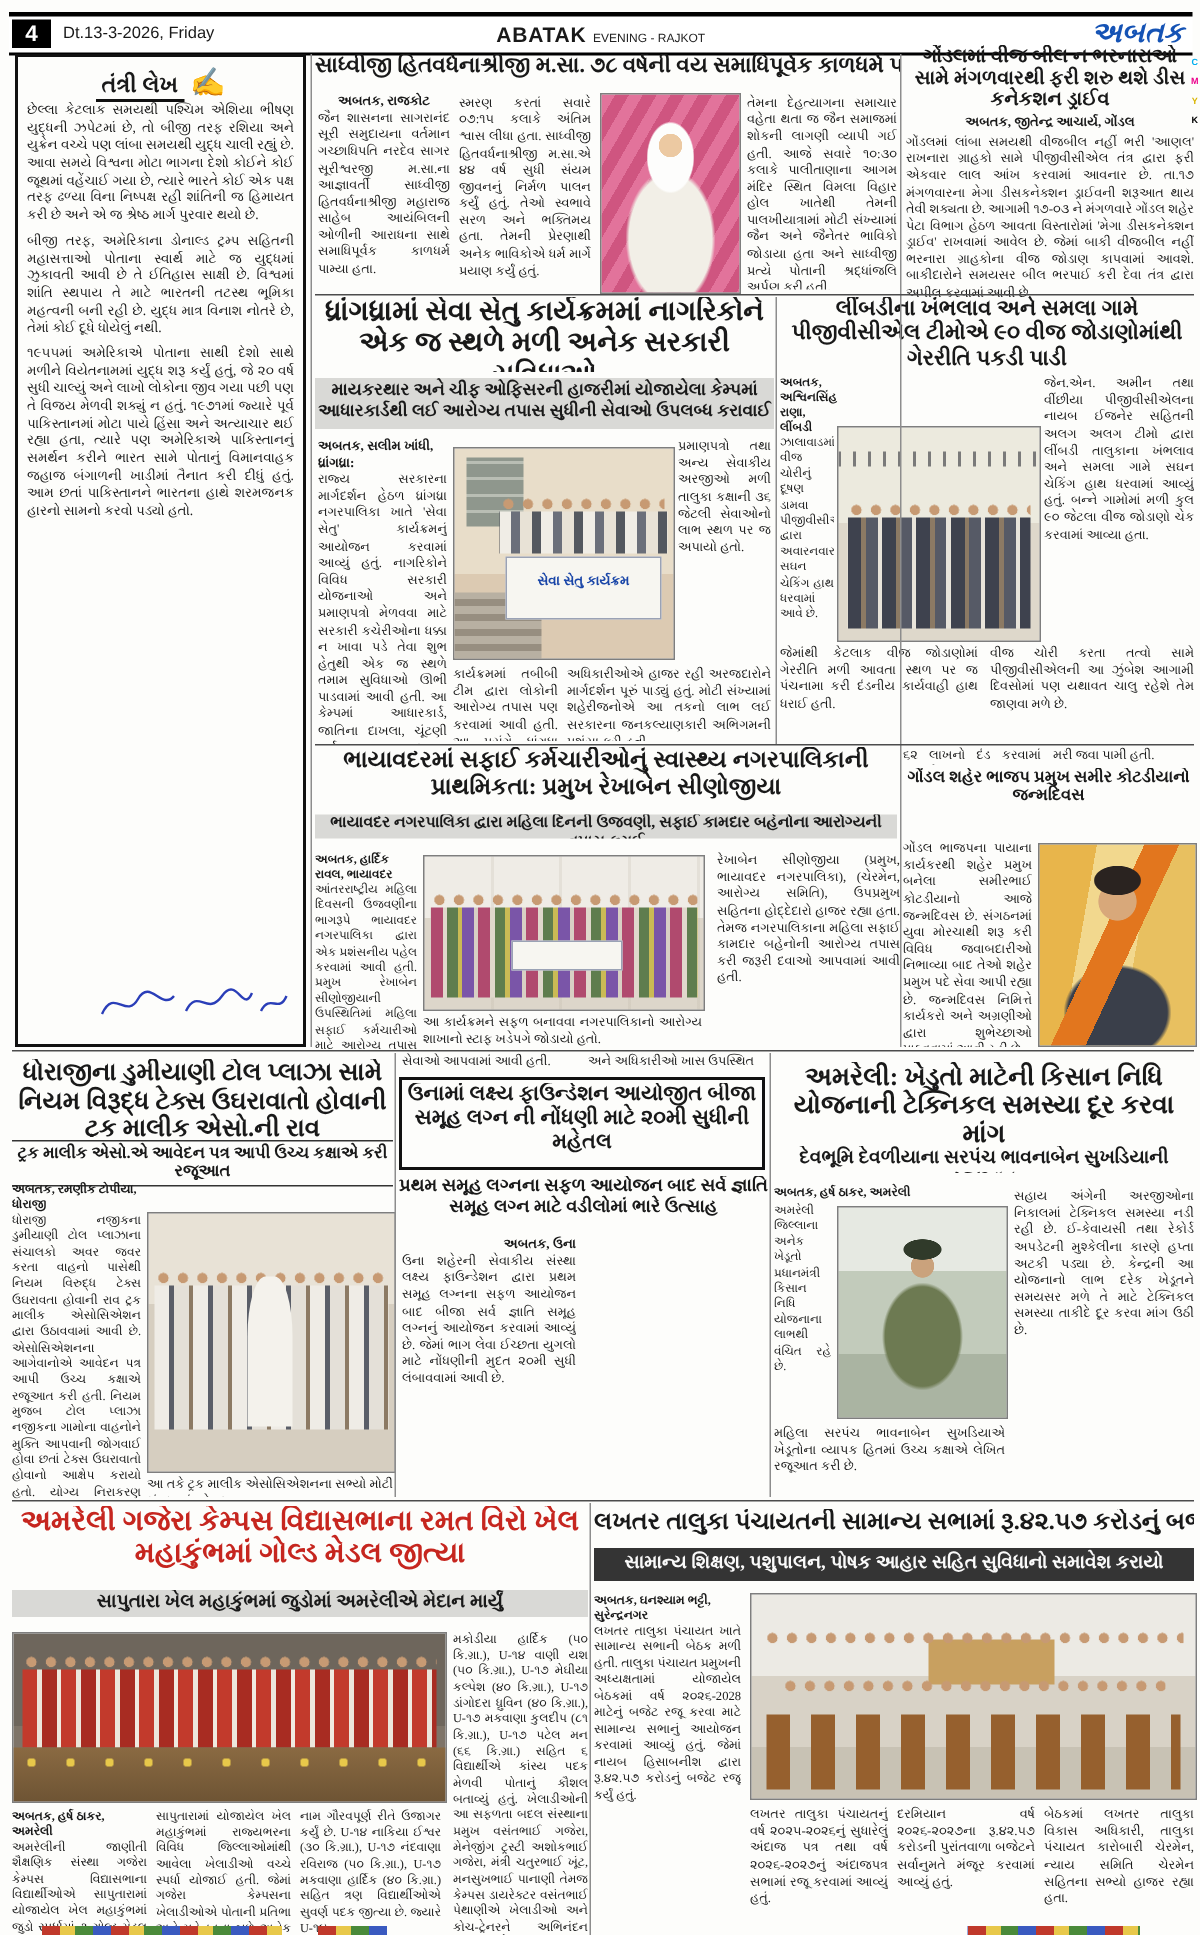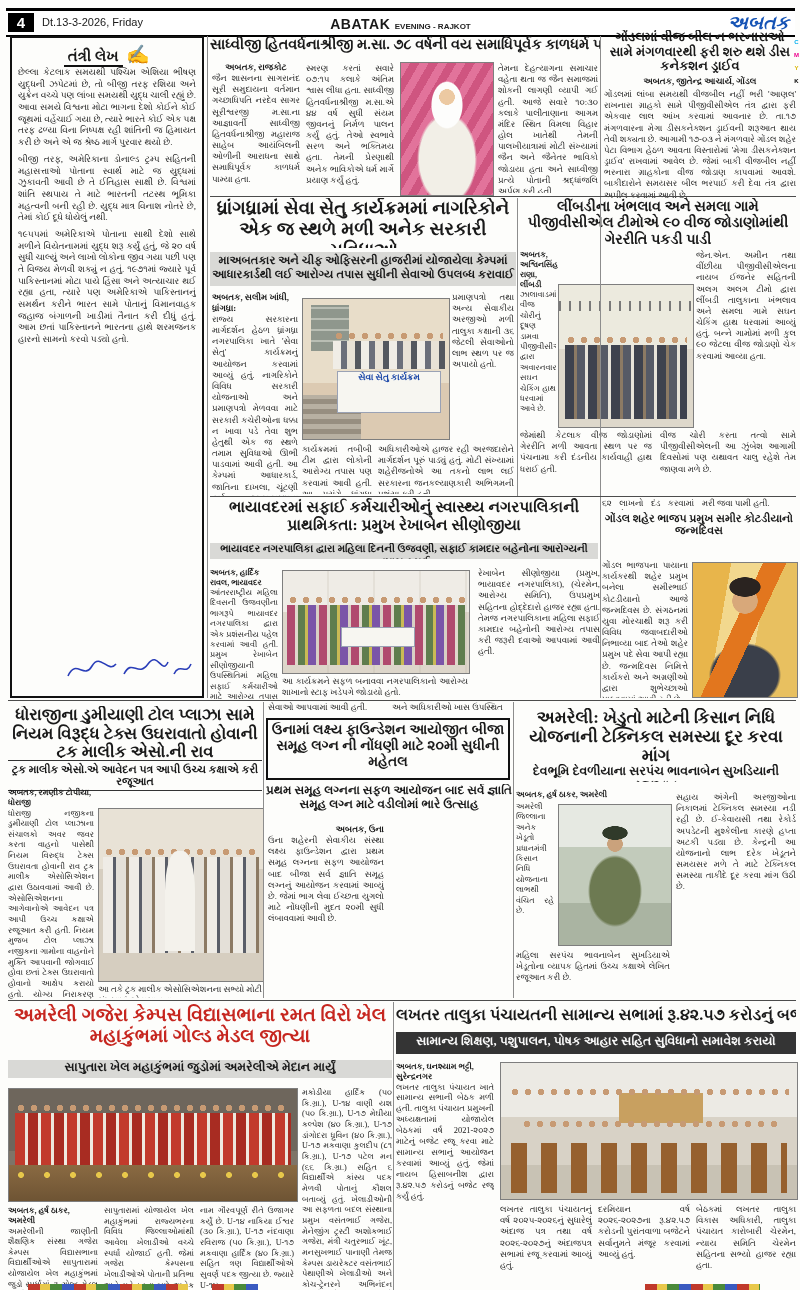--- a/index.html
+++ b/index.html
@@ -18,21 +18,21 @@
   .head-row{position:absolute;height:11px;background:radial-gradient(circle 3.5px at 6px 5px,#c79a73 96%,transparent 100%);
             background-size:13px 11px;background-repeat:repeat-x}
   
   .masthead-bar{position:absolute;left:6px;top:8px;width:789px;height:24px;border-top:3px solid #000;
                 border-bottom:2px solid #000;background:#fff}
   .pgnum{position:absolute;left:2px;top:2px;width:26px;height:19px;background:#000;color:#fff;
          font-family:"Liberation Sans",sans-serif;font-weight:bold;font-size:15px;text-align:center;line-height:19px}
   .dateline{position:absolute;left:36px;top:5px;font-family:"Liberation Sans",sans-serif;font-size:11px}
   .mast-c{position:absolute;left:0;right:0;top:4px;text-align:center;font-family:"Liberation Sans",sans-serif}
   .mast-c b{font-size:14px;letter-spacing:.5px}
-  .mast-c span{font-size:8px;font-weight:bold;color:#222}
+  .mast-c span{font-size:8px;font-weight:normal;color:#222}
   .logo-guj{position:absolute;right:6px;top:1px;color:#1553b5;font-weight:bold;font-size:19px;font-style:italic}
   .cmyk{position:absolute;right:0;top:36px;width:7px;font-family:"Liberation Sans",sans-serif;
         font-size:6px;font-weight:bold;line-height:13px;text-align:center}
   
   .edbox{position:absolute;left:10px;top:36px;width:194px;height:662px;border:2px solid #111;padding:5px 6px;box-sizing:border-box}
   .edlabel{font-weight:bold;font-size:15px;text-align:center;border-bottom:2px solid #111;display:inline-block;padding:0 4px}
   .banner{position:absolute;background:#f7f6f1;border:1px solid #9aa2b5;color:#1a46a8;font-weight:bold;
           text-align:center;overflow:hidden}
   .thumb{position:absolute;height:6px;background:repeating-linear-gradient(90deg,#c0392b 0 12px,#e8c84a 12px 22px,#4a8a3a 22px 34px,#3a5ac0 34px 46px)}
 </style>
@@ -86,31 +86,31 @@
   </section>
 
   <section style="left:604px;top:30px;width:192px;height:166px">
     <div class="hl" style="font-size:13px">ગોંડલમાં વીજ બીલ ન ભરનારાઓ સામે મંગળવારથી ફરી શરુ થશે ડીસ કનેકશન ડ્રાઈવ</div>
     <div class="by" style="text-align:center;margin:2px 0">અબતક, જીતેન્દ્ર આચાર્ય, ગોંડલ</div>
     <div class="bd" style="height:112px">ગોંડલમાં લાંબા સમયથી વીજબીલ નહીં ભરી 'આણલ' રાખનારા ગ્રાહકો સામે પીજીવીસીએલ તંત્ર દ્વારા ફરી એકવાર લાલ આંખ કરવામાં આવનાર છે. તા.૧૭ મંગળવારના મેગા ડીસકનેક્શન ડ્રાઈવની શરૂઆત થાય તેવી શક્યતા છે. આગામી ૧૭-૦૩ ને મંગળવારે ગોંડલ શહેર પેટા વિભાગ હેઠળ આવતા વિસ્તારોમાં 'મેગા ડીસકનેક્શન ડ્રાઈવ' રાખવામાં આવેલ છે. જેમાં બાકી વીજબીલ નહીં ભરનારા ગ્રાહકોના વીજ જોડાણ કાપવામાં આવશે. બાકીદારોને સમયસર બીલ ભરપાઈ કરી દેવા તંત્ર દ્વારા અપીલ કરવામાં આવી છે.</div>
   </section>
 
   <section style="left:210px;top:198px;width:306px;height:298px">
     <div class="hl" style="font-size:18.5px;height:50px">ધ્રાંગધ્રામાં સેવા સેતુ કાર્યક્રમમાં નાગરિકોને એક જ સ્થળે મળી અનેક સરકારી સુવિધાઓ</div>
-    <div class="sub" style="font-size:11.5px;margin-top:4px;height:32px;padding:1px 2px">માઅબતકાર અને ચીફ ઓફિસરની હાજરીમાં યોજાયેલા કેમ્પમાં આધારકાર્ડથી લઈ આરોગ્ય તપાસ સુધીની સેવાઓ ઉપલબ્ધ કરાવાઈ</div>
+    <div class="sub" style="font-size:11.5px;margin-top:4px;height:32px;padding:1px 2px">માયકરથાર અને ચીફ ઓફિસરની હાજરીમાં યોજાયેલા કેમ્પમાં આધારકાર્ડથી લઈ આરોગ્ય તપાસ સુધીની સેવાઓ ઉપલબ્ધ કરાવાઈ</div>
     <div class="abs" style="left:2px;top:94px;width:86px">
       <div class="by">અબતક, સલીમ ખાંધી, ધ્રાંગધ્રા:</div>
       <div class="bd" style="height:182px">રાજ્ય સરકારના માર્ગદર્શન હેઠળ ધ્રાંગધ્રા નગરપાલિકા ખાતે 'સેવા સેતુ' કાર્યક્રમનું આયોજન કરવામાં આવ્યું હતું. નાગરિકોને વિવિધ સરકારી યોજનાઓ અને પ્રમાણપત્રો મેળવવા માટે સરકારી કચેરીઓના ધક્કા ન ખાવા પડે તેવા શુભ હેતુથી એક જ સ્થળે તમામ સુવિધાઓ ઊભી પાડવામાં આવી હતી. આ કેમ્પમાં આધારકાર્ડ, જાતિના દાખલા, ચૂંટણી કાર્ડ, જન્મ-મરણના પ્રમાણપત્રો જેવી પાયાની સેવાઓ ઉપલબ્ધ કરાવાઈ હતી. ઉપરાંત,</div>
     </div>
     <div class="ph" style="left:92px;top:100px;width:146px;height:140px;background:linear-gradient(#e8ddc9 0 60%,#dccab2 60%)">
       <div class="shape" style="left:8px;top:6px;width:38px;height:46px;background:repeating-linear-gradient(0deg,#8f978d 0 9px,#b9beb4 9px 11px)"></div>
       <div class="head-row" style="left:30px;top:32px;width:110px"></div>
       <div class="shape" style="left:30px;top:42px;width:112px;height:28px;background:repeating-linear-gradient(90deg,#f0ede6 0 8px,#6b6f7a 8px 14px,#e8e2d6 14px 22px,#54585f 22px 28px)"></div>
       <div class="shape" style="left:0;top:96px;width:58px;height:44px;background:repeating-linear-gradient(0deg,#b8b0a2 0 5px,#978e80 5px 10px)"></div>
-      <div class="banner" style="left:34px;top:72px;width:104px;height:42px;font-size:9px;box-sizing:border-box">સેવા સેતુ કાર્યક્રમ</div>
+      <div class="banner" style="left:34px;top:72px;width:104px;height:42px;font-size:9px;padding-top:10px;box-sizing:border-box">સેવા સેતુ કાર્યક્રમ</div>
     </div>
     <div class="bd abs" style="left:242px;top:94px;width:62px;height:146px">પ્રમાણપત્રો તથા અન્ય સેવાકીય અરજીઓ મળી તાલુકા કક્ષાની ૩૬ જેટલી સેવાઓનો લાભ સ્થળ પર જ અપાયો હતો.</div>
     <div class="bd abs" style="left:92px;top:246px;width:70px;height:50px">કાર્યક્રમમાં તબીબી ટીમ દ્વારા લોકોની આરોગ્ય તપાસ પણ કરવામાં આવી હતી. આ પ્રસંગે ધ્રાંગધ્રા મામલતદાર તથા ચીફ ઓફિસર સહિતના</div>
     <div class="bd abs" style="left:168px;top:246px;width:136px;height:50px">અધિકારીઓએ હાજર રહી અરજદારોને માર્ગદર્શન પૂરું પાડ્યું હતું. મોટી સંખ્યામાં શહેરીજનોએ આ તકનો લાભ લઈ સરકારના જનકલ્યાણકારી અભિગમની પ્રશંસા કરી હતી.</div>
   </section>
 
   <section style="left:520px;top:198px;width:276px;height:298px">
     <div class="hl" style="font-size:14.5px;height:46px">લીંબડીના ખંભલાવ અને સમલા ગામે પીજીવીસીએલ ટીમોએ ૯૦ વીજ જોડાણોમાંથી ગેરરીતિ પકડી પાડી</div>
     <div class="abs" style="left:0;top:52px;width:36px">
       <div class="by" style="font-size:8px">અબતક, અશ્વિનસિંહ રાણા, લીંબડી</div>
@@ -215,21 +215,21 @@
     </div>
     <div class="bd abs" style="left:96px;top:204px;width:90px;height:84px;font-size:8.2px">સાપુતારામાં યોજાયેલ ખેલ મહાકુંભમાં રાજ્યભરના વિવિધ જિલ્લાઓમાંથી આવેલા ખેલાડીઓ વચ્ચે સ્પર્ધા યોજાઈ હતી. જેમાં ગજેરા કેમ્પસના ખેલાડીઓએ પોતાની પ્રતિભા અને મહેનતના બળે અનેક પદકો જીતી સંસ્થાનું</div>
     <div class="bd abs" style="left:192px;top:204px;width:94px;height:84px;font-size:8.2px">નામ ગૌરવપૂર્ણ રીતે ઉજાગર કર્યું છે. U-૧૪ નાકિયા ઈશ્વર (૩૦ કિ.ગ્રા.), U-૧૭ નંદવાણા રવિરાજ (૫૦ કિ.ગ્રા.), U-૧૭ મકવાણા હાર્દિક (૪૦ કિ.ગ્રા.) સહિત ત્રણ વિદ્યાર્થીઓએ સુવર્ણ પદક જીત્યા છે. જ્યારે U-૧૪</div>
   </section>
 
   <section style="left:396px;top:1002px;width:400px;height:288px">
     <div class="hl" style="font-size:16px;height:24px;margin-top:4px;white-space:nowrap">લખતર તાલુકા પંચાયતની સામાન્ય સભામાં રૂ.૪૨.૫૭ કરોડનું બજેટ મંજુર</div>
     <div class="sub-dark" style="font-size:12.5px;height:20px;margin-top:2px;padding-top:2px">સામાન્ય શિક્ષણ, પશુપાલન, પોષક આહાર સહિત સુવિધાનો સમાવેશ કરાયો</div>
     <div class="abs" style="left:0;top:60px;width:98px">
       <div class="by" style="font-size:8.2px">અબતક, ઘનશ્યામ ભટ્ટી, સુરેન્દ્રનગર</div>
-      <div class="bd" style="font-size:8.4px;height:208px">લખતર તાલુકા પંચાયત ખાતે સામાન્ય સભાની બેઠક મળી હતી. તાલુકા પંચાયત પ્રમુખની અધ્યક્ષતામાં યોજાયેલ બેઠકમાં વર્ષ 2021-૨૦૨૭ માટેનું બજેટ રજૂ કરવા માટે સામાન્ય સભાનું આયોજન કરવામાં આવ્યું હતું. જેમાં નાયબ હિસાબનીશ દ્વારા રૂ.૪૨.૫૭ કરોડનું બજેટ રજૂ કર્યું હતું.</div>
+      <div class="bd" style="font-size:8.4px;height:208px">લખતર તાલુકા પંચાયત ખાતે સામાન્ય સભાની બેઠક મળી હતી. તાલુકા પંચાયત પ્રમુખની અધ્યક્ષતામાં યોજાયેલ બેઠકમાં વર્ષ ૨૦૨૬-2028 માટેનું બજેટ રજૂ કરવા માટે સામાન્ય સભાનું આયોજન કરવામાં આવ્યું હતું. જેમાં નાયબ હિસાબનીશ દ્વારા રૂ.૪૨.૫૭ કરોડનું બજેટ રજૂ કર્યું હતું.</div>
     </div>
     <div class="ph" style="left:104px;top:60px;width:296px;height:136px;background:linear-gradient(#eceae4 0 40%,#d8d2c6 40% 75%,#c8c2b4 75%)">
       <div class="shape" style="left:118px;top:30px;width:84px;height:30px;background:#c8a060"></div>
       <div class="head-row" style="left:8px;top:24px;width:280px"></div>
       <div class="head-row" style="left:20px;top:56px;width:256px"></div>
       <div class="shape" style="left:10px;top:80px;width:276px;height:50px;background:repeating-linear-gradient(90deg,#96602e 0 16px,transparent 16px 30px)"></div>
     </div>
     <div class="bd abs" style="left:104px;top:202px;width:92px;height:86px">લખતર તાલુકા પંચાયતનું વર્ષ ૨૦૨૫-૨૦૨૬નું સુધારેલું અંદાજ પત્ર તથા વર્ષ ૨૦૨૬-૨૦૨૭નું અંદાજપત્ર સભામાં રજૂ કરવામાં આવ્યું હતું.</div>
     <div class="bd abs" style="left:202px;top:202px;width:92px;height:86px">દરમિયાન વર્ષ ૨૦૨૬-૨૦૨૭ના રૂ.૪૨.૫૭ કરોડની પુરાંતવાળા બજેટને સર્વાનુમતે મંજૂર કરવામાં આવ્યું હતું.</div>
     <div class="bd abs" style="left:300px;top:202px;width:100px;height:86px">બેઠકમાં લખતર તાલુકા વિકાસ અધિકારી, તાલુકા પંચાયત કારોબારી ચેરમેન, ન્યાય સમિતિ ચેરમેન સહિતના સભ્યો હાજર રહ્યા હતા.</div>

